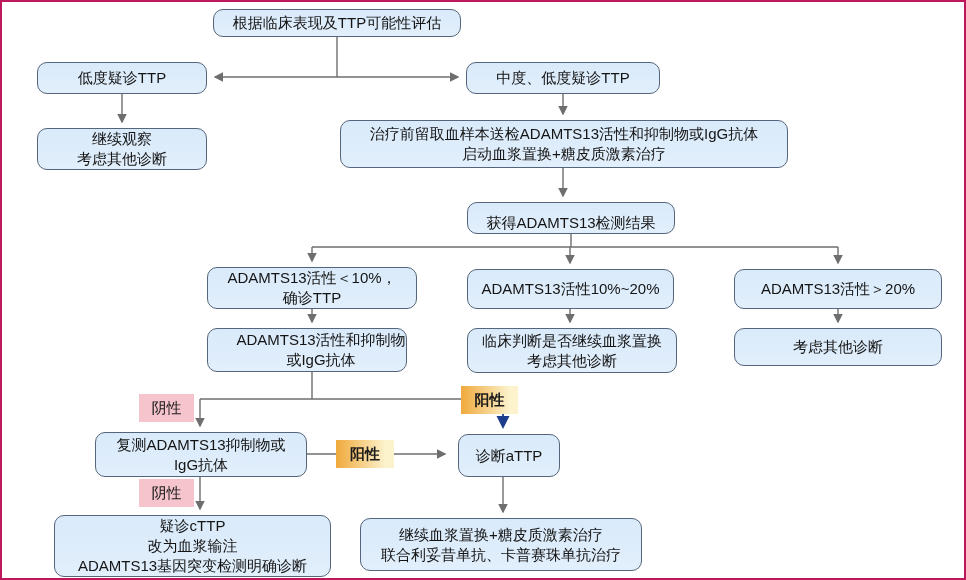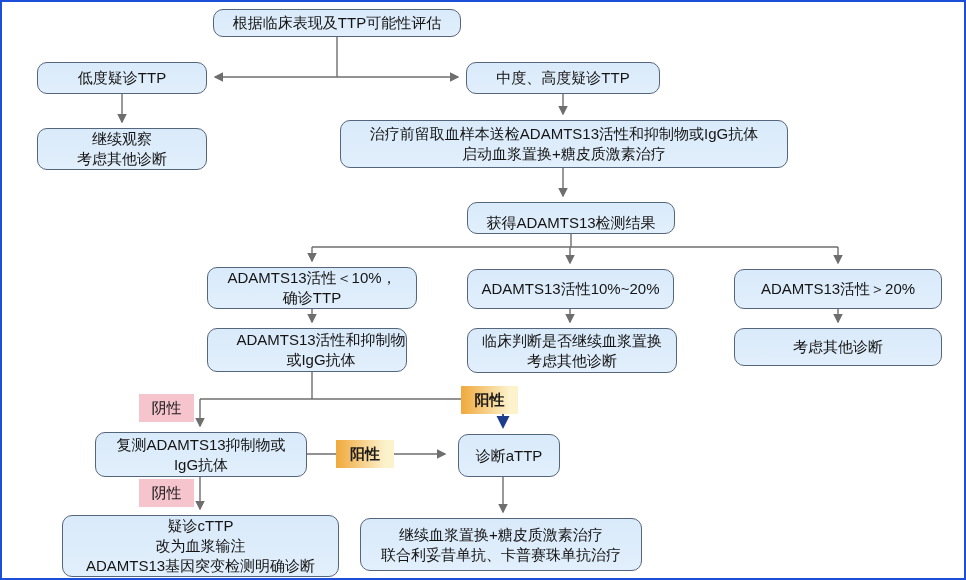--- a/index.html
+++ b/index.html
@@ -5,21 +5,21 @@
   * { margin: 0; padding: 0; box-sizing: border-box; }
   html, body { background: #ffffff; }
   body {
     font-family: "Liberation Sans", "DejaVu Sans", sans-serif;
     width: 966px; height: 580px; overflow: hidden;
   }
   .canvas {
     position: relative;
     width: 966px; height: 580px;
     background: #ffffff;
-    border: 2px solid #1d4ed8;
+    border: 2px solid #be185d;
   }
   .connectors {
     position: absolute; left: 0; top: 0;
     width: 966px; height: 580px;
     pointer-events: none;
   }
   .node {
     position: absolute;
     background: linear-gradient(180deg, #d9eafa 0%, #e2effc 100%);
     border: 1.5px solid #55657b;
@@ -108,21 +108,21 @@
   <div class="node" style="left:35px; top:60px; width:170px; height:32px;">
     <span>低度疑诊TTP</span>
   </div>
 
   <div class="node" style="left:35px; top:126px; width:170px; height:42px;">
     <span>继续观察</span>
     <span>考虑其他诊断</span>
   </div>
 
   <div class="node" style="left:464px; top:60px; width:194px; height:32px;">
-    <span>中度、高度疑诊TTP</span>
+    <span>中度、低度疑诊TTP</span>
   </div>
 
   <div class="node" style="left:338px; top:118px; width:448px; height:48px;">
     <span>治疗前留取血样本送检ADAMTS13活性和抑制物或IgG抗体</span>
     <span>启动血浆置换+糖皮质激素治疗</span>
   </div>
 
   <div class="node" style="left:465px; top:200px; width:208px; height:32px;justify-content:flex-end;">
     <span>获得ADAMTS13检测结果</span>
   </div>
@@ -156,21 +156,21 @@
 
   <div class="node" style="left:93px; top:430px; width:212px; height:45px;">
     <span>复测ADAMTS13抑制物或</span>
     <span>IgG抗体</span>
   </div>
 
   <div class="node" style="left:456px; top:432px; width:102px; height:43px;">
     <span>诊断aTTP</span>
   </div>
 
-  <div class="node" style="left:60px; top:513px; width:277px; height:62px;">
+  <div class="node" style="left:52px; top:513px; width:277px; height:62px;">
     <span>疑诊cTTP</span>
     <span>改为血浆输注</span>
     <span>ADAMTS13基因突变检测明确诊断</span>
   </div>
 
   <div class="node" style="left:358px; top:516px; width:282px; height:53px;">
     <span>继续血浆置换+糖皮质激素治疗</span>
     <span>联合利妥昔单抗、卡普赛珠单抗治疗</span>
   </div>
 

